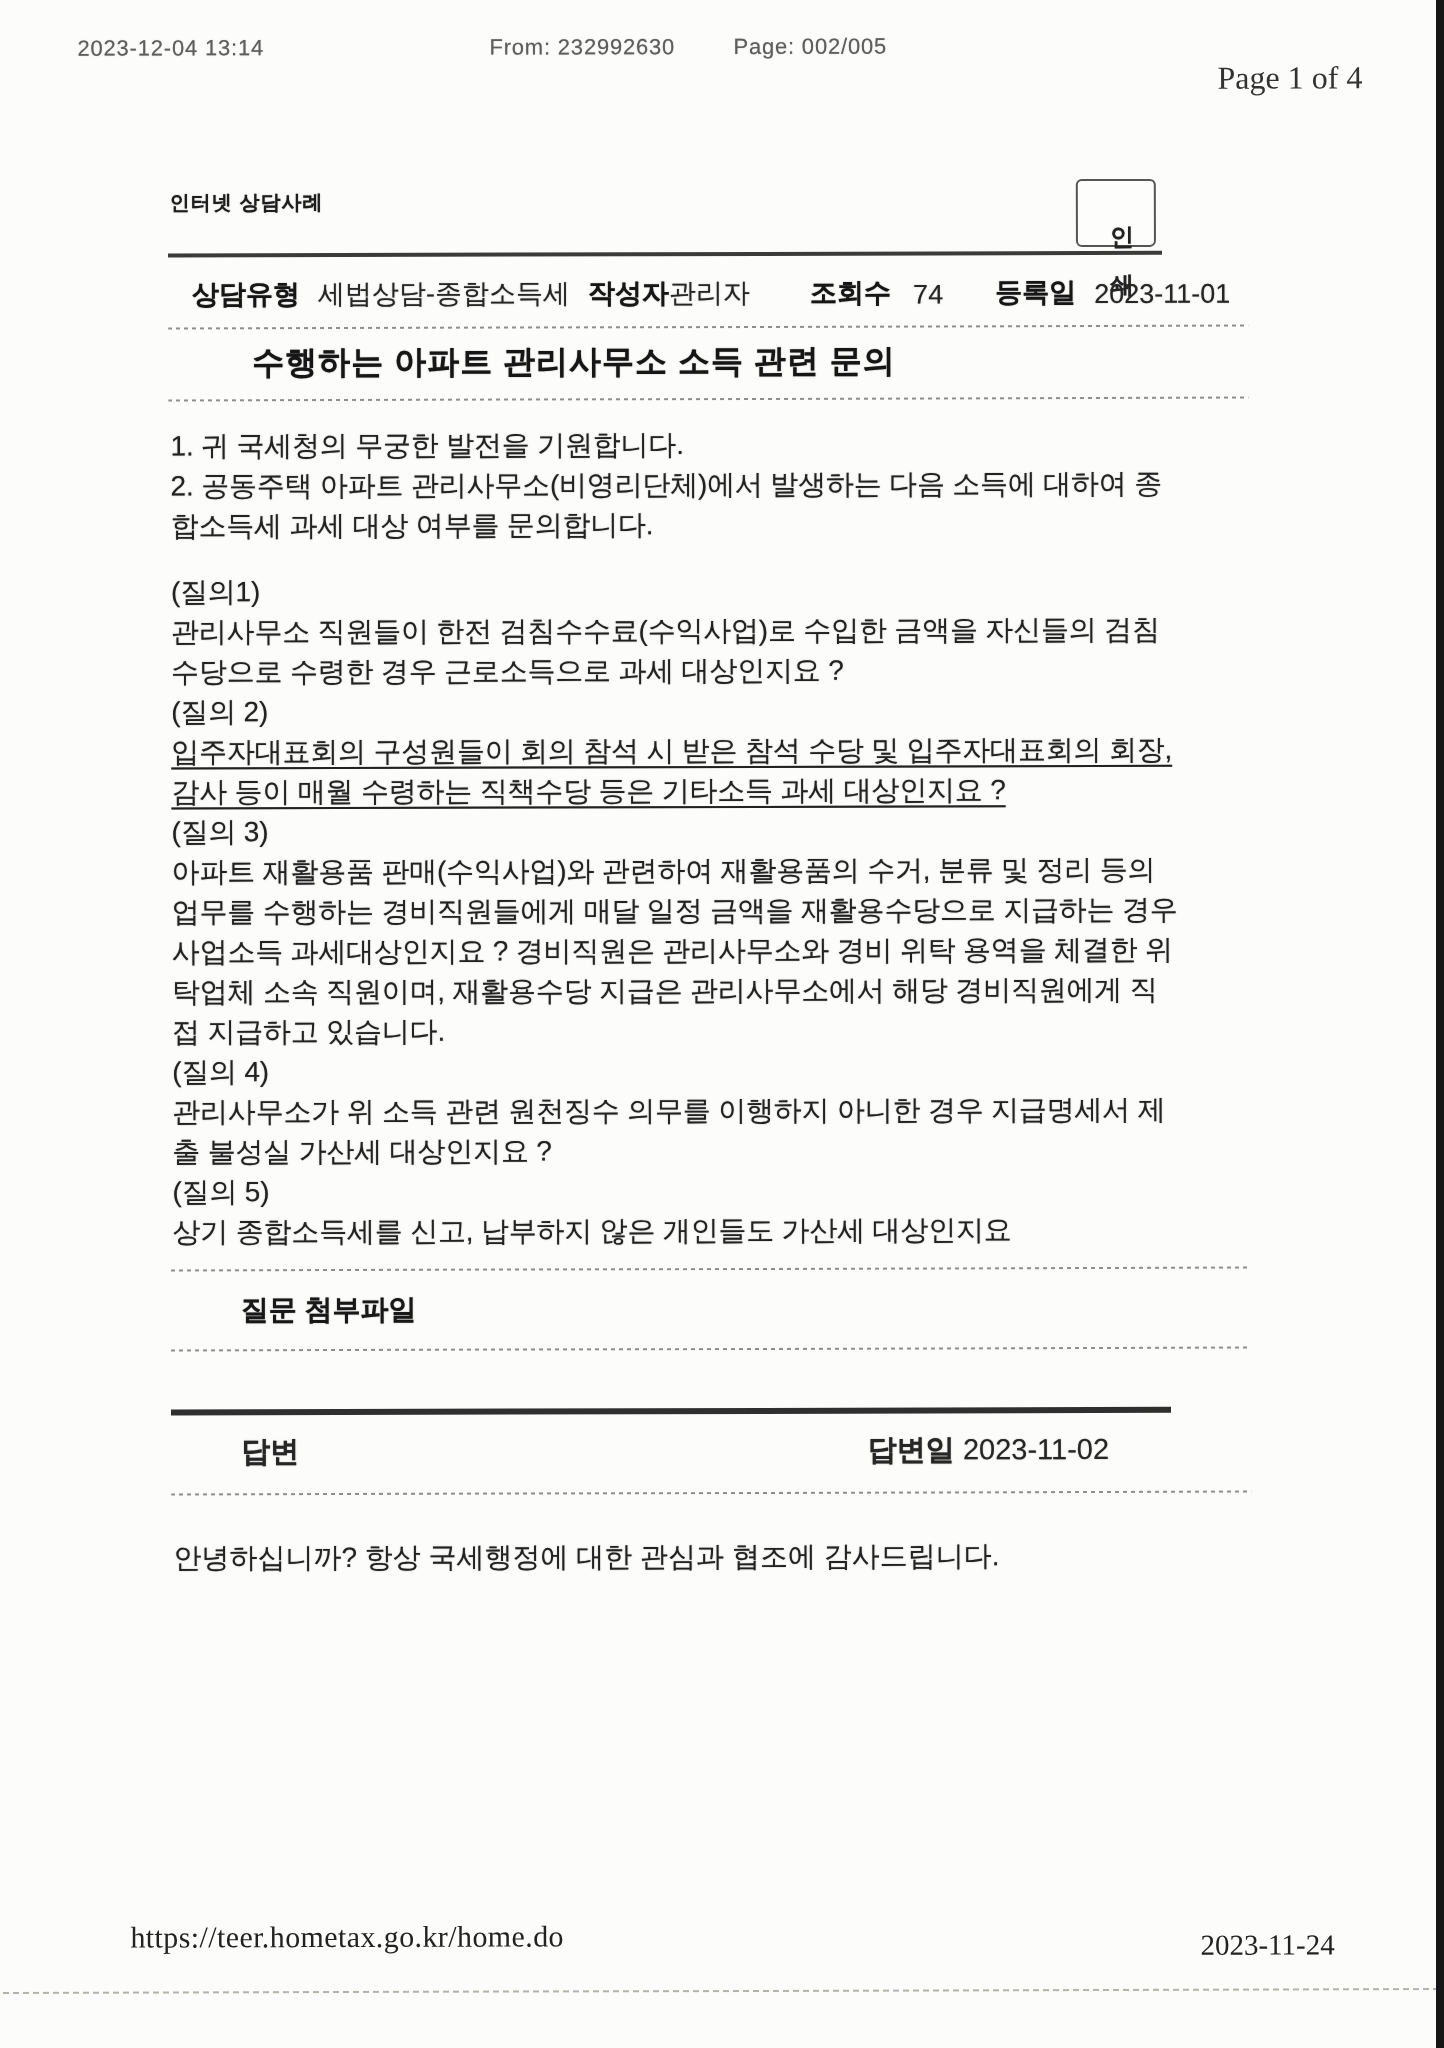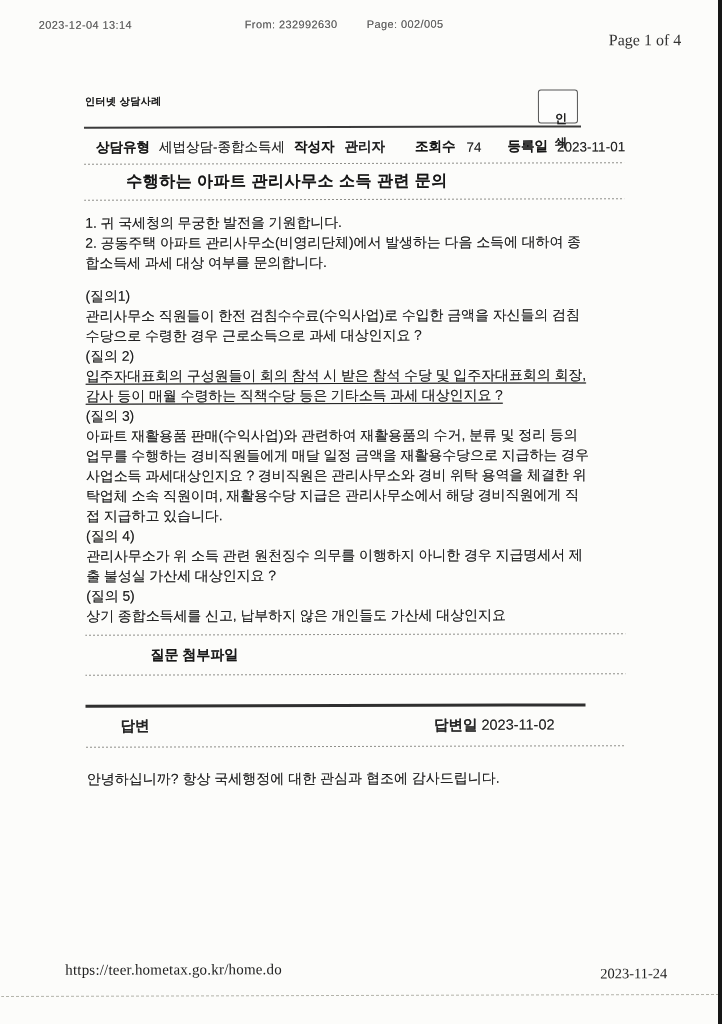--- a/index.html
+++ b/index.html
@@ -38,21 +38,21 @@
   }
   .meta-row{display:flex; align-items:center; font-size:13.5px; height:24px; white-space:nowrap;}
   .meta-row .b{color:#161616;}
   .q-title{font-size:16px; font-weight:700; color:#161616; letter-spacing:0.5px; white-space:nowrap;}
 
   .bodytext{font-size:14px; line-height:20px; letter-spacing:-0.1px; color:#222;}
   .ln{height:20px; white-space:nowrap;}
   .u{text-decoration:underline; text-decoration-thickness:1px; text-underline-offset:3px;}
   .sp{height:13px;}
 
-  .attach{font-size:14px; font-weight:700; color:#181818;margin-left:30px;}
+  .attach{font-size:14px; font-weight:700; color:#181818;}
   .answer-row{display:flex; justify-content:space-between; align-items:center; font-size:14.5px;}
   .greeting{font-size:14px; color:#222; white-space:nowrap;}
 
   .f-url{font-family:"Liberation Serif", serif; font-size:15px; color:#222; letter-spacing:0.2px;}
   .f-date{font-family:"Liberation Serif", serif; font-size:14.5px; color:#222;}
 
   .right-edge{position:absolute; top:0; right:0; width:4px; height:1024px; background:#161616;}
 </style>
 </head>
 <body>
@@ -67,21 +67,21 @@
 
     <span class="abs h-title soft" style="left:86px; top:94px;">인터넷 상담사례</span>
     <button class="abs print-btn" style="left:539px; top:90px;">인쇄</button>
 
     <div class="abs rule-solid" style="left:85px; top:126px; width:497px;"></div>
 
     <div class="abs meta-row soft" style="left:85px; top:135px; width:507px;">
       <span class="b" style="margin-left:12px;">상담유형</span>
       <span style="margin-left:9px;">세법상담-종합소득세</span>
       <span class="b" style="margin-left:9px;">작성자</span>
-      <span style="margin-left:10px;font-weight:bold;">관리자</span>
+      <span style="">관리자</span>
       <span class="b" style="margin-left:30px;">조회수</span>
       <span style="margin-left:11px;">74</span>
       <span class="b" style="margin-left:26px;">등록일</span>
       <span style="margin-left:9px;">2023-11-01</span>
     </div>
 
     <div class="abs rule-dot" style="left:85px; top:163px; width:540px;"></div>
 
     <div class="abs q-title soft" style="left:127px; top:171px;">수행하는 아파트 관리사무소 소득 관련 문의</div>
 

